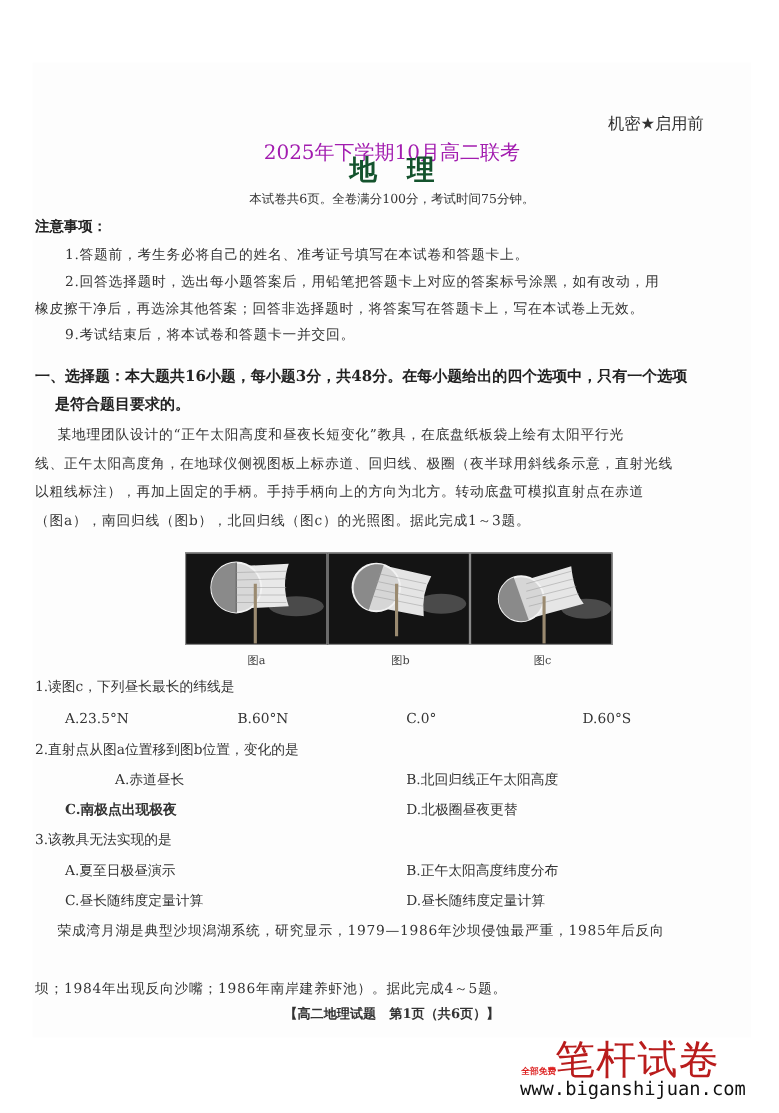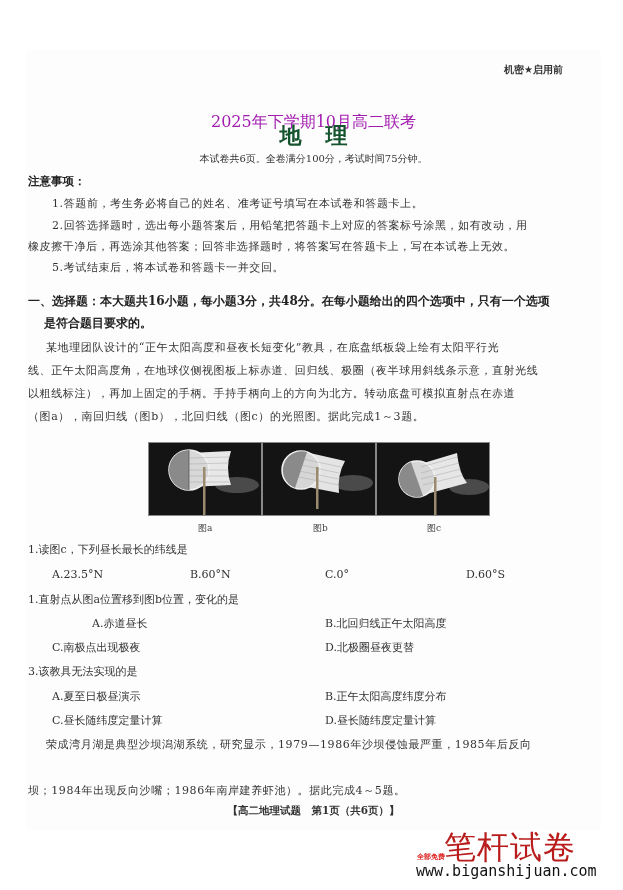--- a/index.html
+++ b/index.html
@@ -4,21 +4,21 @@
 <style>
   html, body { margin: 0; padding: 0; }
   body {
     width: 623px; height: 890px; background: #ffffff; position: relative; overflow: hidden;
     font-family: "DejaVu Serif", "Liberation Serif", serif; color: #222;
   }
   .page {
     position: absolute; left: 26px; top: 50px; width: 575px; height: 780px; background: #fdfdfd;
   }
   .abs { position: absolute; white-space: nowrap; }
-  .secret { right: 38px; top: 13px; font-family: "DejaVu Sans", "Liberation Sans", sans-serif; font-size: 10px; font-weight: bold; color: #333; }
+  .secret { right: 38px; top: 40px; font-family: "DejaVu Sans", "Liberation Sans", sans-serif; font-size: 13px; font-weight: normal; color: #333; }
   .title { left: 0; width: 575px; text-align: center; top: 62px; font-size: 16px; color: #a21caf; }
   .subject { left: 0; width: 575px; text-align: center; top: 71px; font-size: 22px; font-weight: bold; letter-spacing: 24px; padding-left: 24px; box-sizing: border-box; color: #14532d; }
   .info { left: 0; width: 575px; text-align: center; top: 102px; font-size: 10px; color: #333; }
   .notice-h { left: 2px; top: 124px; font-size: 11.5px; font-weight: bold; color: #222; }
   .line { font-size: 11px; color: #333; letter-spacing: 0.6px; }
   .section { font-size: 12px; font-weight: bold; color: #222; }
   .figs { position: absolute; left: 122px; top: 392px; width: 376px; height: 75px; }
   .fig { position: absolute; top: 0; width: 112px; height: 72px; background: #1a1a1a; overflow: hidden; border: 1px solid #888; }
   .fig svg { display: block; }
   .figlabel { position: absolute; top: 472px; font-size: 9px; color: #444; }
@@ -35,21 +35,21 @@
 
   <div class="abs secret">机密★启用前</div>
   <div class="abs title">2025年下学期10月高二联考</div>
   <div class="abs subject">地理</div>
   <div class="abs info">本试卷共6页。全卷满分100分，考试时间75分钟。</div>
 
   <div class="abs notice-h">注意事项：</div>
   <div class="abs line" style="left:26px; top:146px;">1.答题前，考生务必将自己的姓名、准考证号填写在本试卷和答题卡上。</div>
   <div class="abs line" style="left:26px; top:168px;">2.回答选择题时，选出每小题答案后，用铅笔把答题卡上对应的答案标号涂黑，如有改动，用</div>
   <div class="abs line" style="left:2px; top:189px;">橡皮擦干净后，再选涂其他答案；回答非选择题时，将答案写在答题卡上，写在本试卷上无效。</div>
-  <div class="abs line" style="left:26px; top:210px;">5.考试结束后，将本试卷和答题卡一并交回。</div>
+  <div class="abs line" style="left:26px; top:210px;">9.考试结束后，将本试卷和答题卡一并交回。</div>
 
   <div class="abs section" style="left:2px; top:243px;">一、选择题：本大题共16小题，每小题3分，共48分。在每小题给出的四个选项中，只有一个选项</div>
   <div class="abs section" style="left:18px; top:265px;">是符合题目要求的。</div>
 
   <div class="abs line" style="left:20px; top:290px;">某地理团队设计的“正午太阳高度和昼夜长短变化”教具，在底盘纸板袋上绘有太阳平行光</div>
   <div class="abs line" style="left:2px; top:336px;">以粗线标注），再加上固定的手柄。手持手柄向上的方向为北方。转动底盘可模拟直射点在赤道</div>
   <div class="abs line" style="left:2px; top:313px;">线、正午太阳高度角，在地球仪侧视图板上标赤道、回归线、极圈（夜半球用斜线条示意，直射光线</div>
   <div class="abs line" style="left:2px; top:359px;">（图a），南回归线（图b），北回归线（图c）的光照图。据此完成1～3题。</div>
 
   <div class="figs">
@@ -107,24 +107,24 @@
   <div class="figlabel" style="left:172px;">图a</div>
   <div class="figlabel" style="left:287px;">图b</div>
   <div class="figlabel" style="left:401px;">图c</div>
 
   <div class="abs opt" style="left:2px; top:492px;">1.读图c，下列昼长最长的纬线是</div>
   <div class="abs opt" style="left:26px; top:518px;">A.23.5°N</div>
   <div class="abs opt" style="left:164px; top:518px;">B.60°N</div>
   <div class="abs opt" style="left:299px; top:518px;">C.0°</div>
   <div class="abs opt" style="left:440px; top:518px;">D.60°S</div>
 
-  <div class="abs opt" style="left:2px; top:542px;">1.直射点从图a位置移到图b位置，变化的是</div>
+  <div class="abs opt" style="left:2px; top:542px;">2.直射点从图a位置移到图b位置，变化的是</div>
   <div class="abs opt" style="left:26px; top:566px;margin-left:40px;">A.赤道昼长</div>
   <div class="abs opt" style="left:299px; top:566px;">B.北回归线正午太阳高度</div>
-  <div class="abs opt" style="left:26px; top:590px;">C.南极点出现极夜</div>
+  <div class="abs opt" style="left:26px; top:590px;font-weight:bold;">C.南极点出现极夜</div>
   <div class="abs opt" style="left:299px; top:590px;">D.北极圈昼夜更替</div>
 
   <div class="abs opt" style="left:2px; top:614px;">3.该教具无法实现的是</div>
   <div class="abs opt" style="left:26px; top:639px;">A.夏至日极昼演示</div>
   <div class="abs opt" style="left:299px; top:639px;">B.正午太阳高度纬度分布</div>
   <div class="abs opt" style="left:26px; top:663px;">C.昼长随纬度定量计算</div>
   <div class="abs opt" style="left:299px; top:663px;">D.昼长随纬度定量计算</div>
 
   <div class="abs line" style="left:20px; top:687px;">荣成湾月湖是典型沙坝潟湖系统，研究显示，1979—1986年沙坝侵蚀最严重，1985年后反向</div>
   <div class="abs line" style="left:2px; top:733px;">坝；1984年出现反向沙嘴；1986年南岸建养虾池）。据此完成4～5题。</div>

